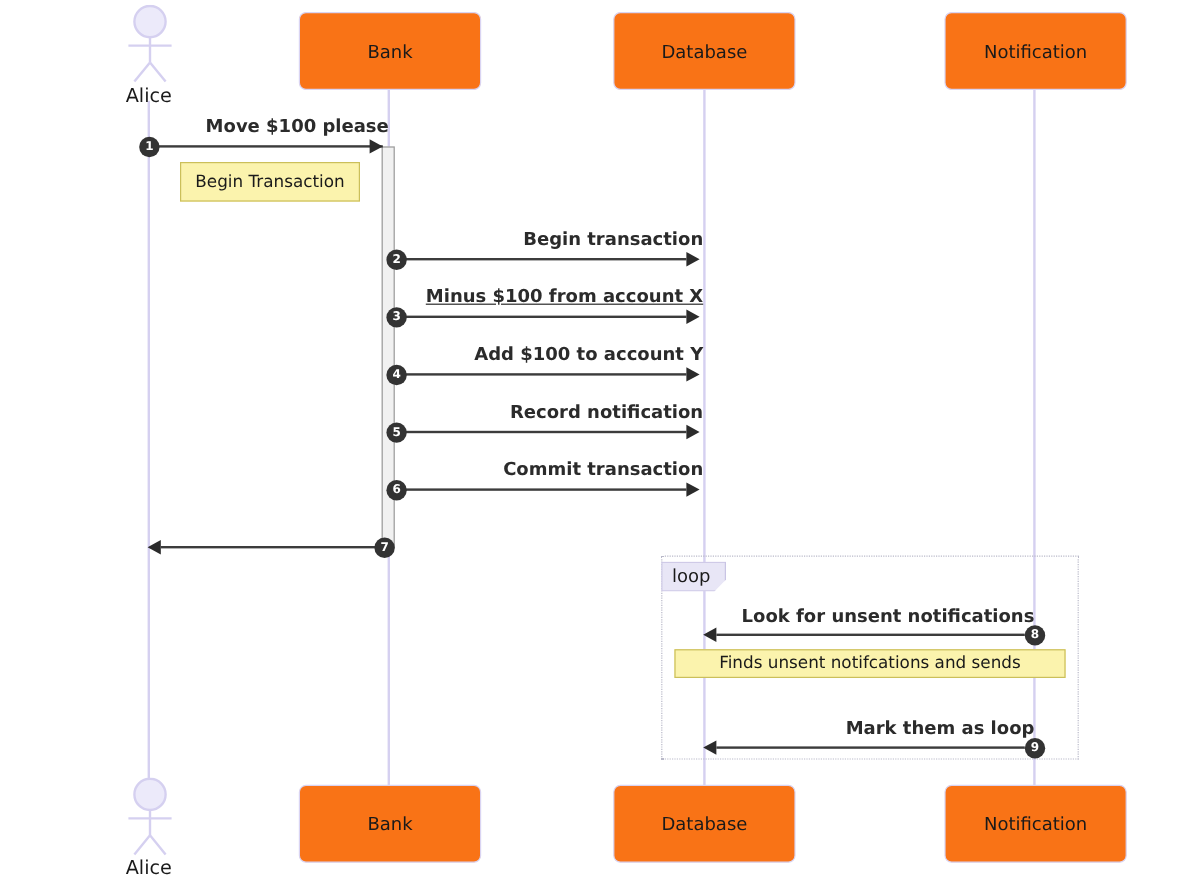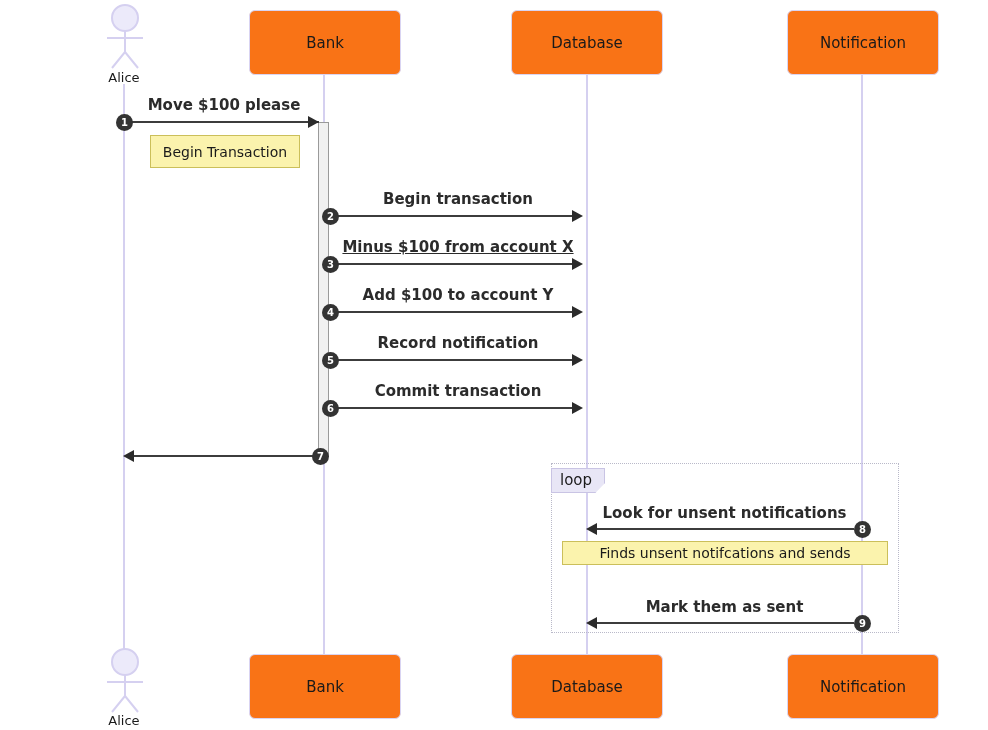--- a/index.html
+++ b/index.html
@@ -45,21 +45,21 @@
   
   .actor {
     position: absolute;
     width: 50px;
   }
   .actor svg { display: block; }
   .actor-label {
     position: absolute;
     width: 110px;
     text-align: center;
-    font-size: 13px;
+    font-size: 16px;
     color: #1a1a1a;
   }
 
   
   .activation {
     position: absolute;
     box-sizing: border-box;
     width: 11px;
     background: #f1f1f1;
     border: 1px solid #9a9a9a;
@@ -76,21 +76,21 @@
     width: 0;
     height: 0;
     border-top: 6px solid transparent;
     border-bottom: 6px solid transparent;
   }
   .arrow-head.right { border-left: 11px solid #2b2b2b; }
   .arrow-head.left  { border-right: 11px solid #2b2b2b; }
 
   .msg-label {
     position: absolute;
-    text-align: center;
+    text-align: right;
     font-size: 15px;
     font-weight: bold;
     color: #2b2b2b;
     white-space: nowrap;
   }
 
   .seq-badge {
     position: absolute;
     width: 17px;
     height: 17px;
@@ -214,21 +214,21 @@
 
   <div class="msg-label" style="left:587px; top:504px; width:275px;">Look for unsent notifications</div>
   <div class="msg-line" style="left:597px; top:528px; width:257px;"></div>
   <div class="arrow-head left" style="left:586px; top:523px;"></div>
   <div class="seq-badge" style="left:854px; top:521px;">8</div>
 
   <div class="note" style="left:562px; top:541px; width:326px; height:24px;">
     <span>Finds unsent notifcations and sends</span>
   </div>
 
-  <div class="msg-label" style="left:587px; top:598px; width:275px;">Mark them as sent</div>
+  <div class="msg-label" style="left:587px; top:598px; width:275px;">Mark them as loop</div>
   <div class="msg-line" style="left:597px; top:622px; width:257px;"></div>
   <div class="arrow-head left" style="left:586px; top:617px;"></div>
   <div class="seq-badge" style="left:854px; top:615px;">9</div>
 
   <div class="actor" style="left:100px; top:648px;">
     <svg width="50" height="66" viewBox="0 0 50 66">
       <circle cx="25" cy="14" r="13" fill="#eceafa" stroke="#d5d0f0" stroke-width="2"></circle>
       <line x1="25" y1="27" x2="25" y2="48" stroke="#d5d0f0" stroke-width="2"></line>
       <line x1="7" y1="34" x2="43" y2="34" stroke="#d5d0f0" stroke-width="2"></line>
       <line x1="25" y1="48" x2="12" y2="64" stroke="#d5d0f0" stroke-width="2"></line>

